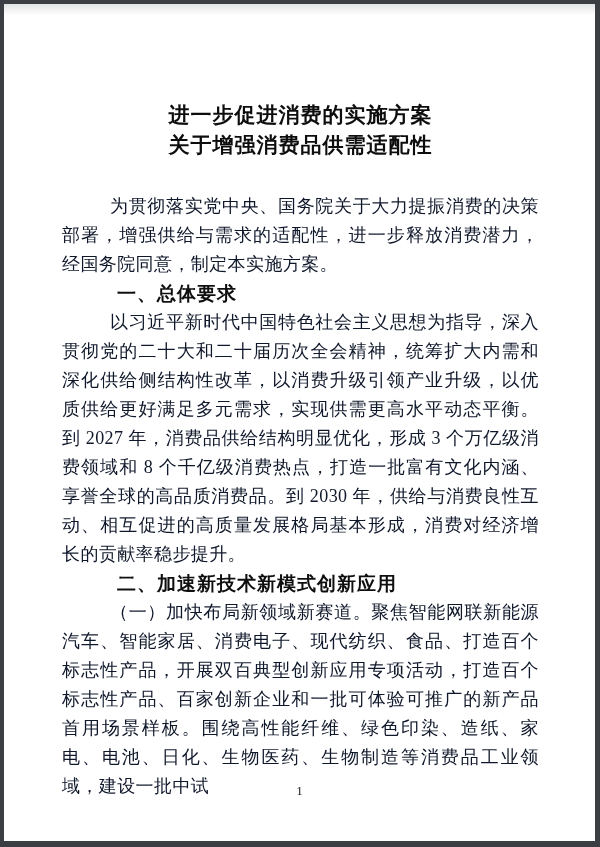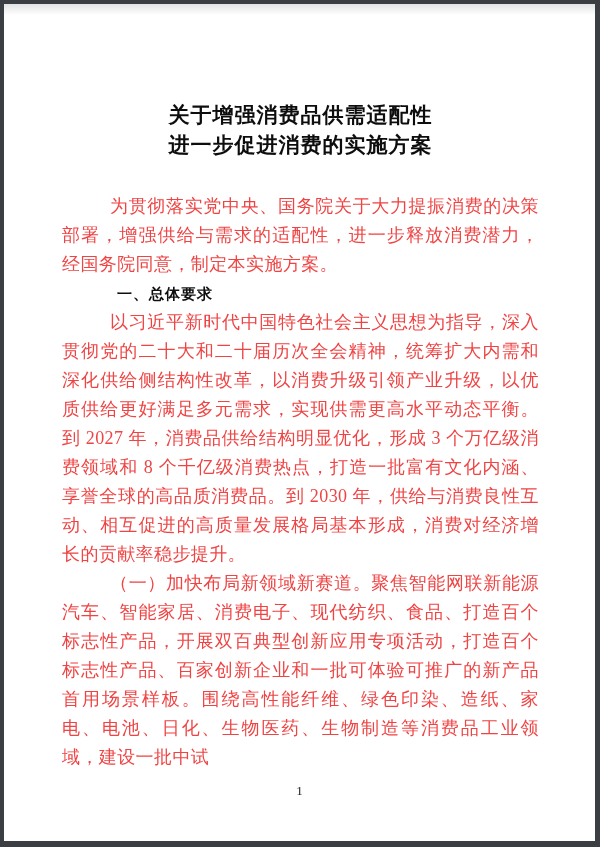--- a/index.html
+++ b/index.html
@@ -53,25 +53,25 @@
     display: block;
   }
   .para {
     margin: 0;
     font-size: 18px;
     line-height: 29px;
     letter-spacing: 0.4px;
     text-align: justify;
     text-justify: inter-character;
     text-indent: 48px;
-    color: #ef4444;
+    color: #0f172a;
   }
   .heading {
     margin: 0;
-    font-size: 15px;
+    font-size: 19px;
     line-height: 29px;
     font-weight: bold;
     font-family: "Liberation Sans", sans-serif;
     letter-spacing: 1px;
     text-indent: 55px;
     color: #0f0f0f;
   }
   .page-number {
     position: absolute;
     left: 0;
@@ -84,23 +84,24 @@
     font-family: "Liberation Serif", serif;
   }
 </style>
 </head>
 <body>
 
 <div class="viewer">
   <div class="page">
     <div class="content">
       <h1 class="doc-title">
+        <span>进一步促进消费的实施方案</span>
         <span>关于增强消费品供需适配性</span>
-        <span>进一步促进消费的实施方案</span>
       </h1>
       <p class="para">为贯彻落实党中央、国务院关于大力提振消费的决策部署，增强供给与需求的适配性，进一步释放消费潜力，经国务院同意，制定本实施方案。</p>
       <h2 class="heading">一、总体要求</h2>
       <p class="para">以习近平新时代中国特色社会主义思想为指导，深入贯彻党的二十大和二十届历次全会精神，统筹扩大内需和深化供给侧结构性改革，以消费升级引领产业升级，以优质供给更好满足多元需求，实现供需更高水平动态平衡。到 2027 年，消费品供给结构明显优化，形成 3 个万亿级消费领域和 8 个千亿级消费热点，打造一批富有文化内涵、享誉全球的高品质消费品。到 2030 年，供给与消费良性互动、相互促进的高质量发展格局基本形成，消费对经济增长的贡献率稳步提升。</p>
+      <h2 class="heading">二、加速新技术新模式创新应用</h2>
       <p class="para">（一）加快布局新领域新赛道。聚焦智能网联新能源汽车、智能家居、消费电子、现代纺织、食品、打造百个标志性产品，开展双百典型创新应用专项活动，打造百个标志性产品、百家创新企业和一批可体验可推广的新产品首用场景样板。围绕高性能纤维、绿色印染、造纸、家电、电池、日化、生物医药、生物制造等消费品工业领域，建设一批中试</p>
     </div>
     <div class="page-number">1</div>
   </div>
 </div>
 
 </body></html>

